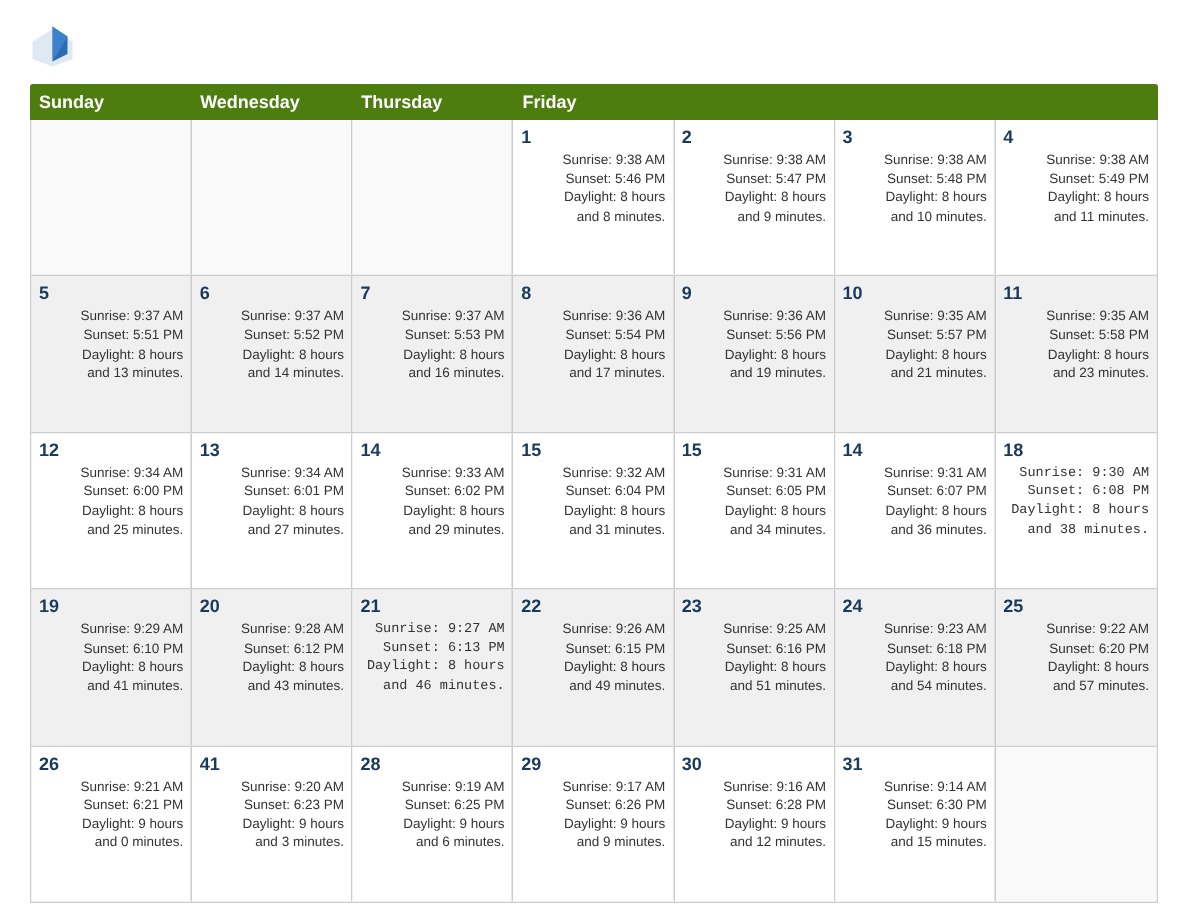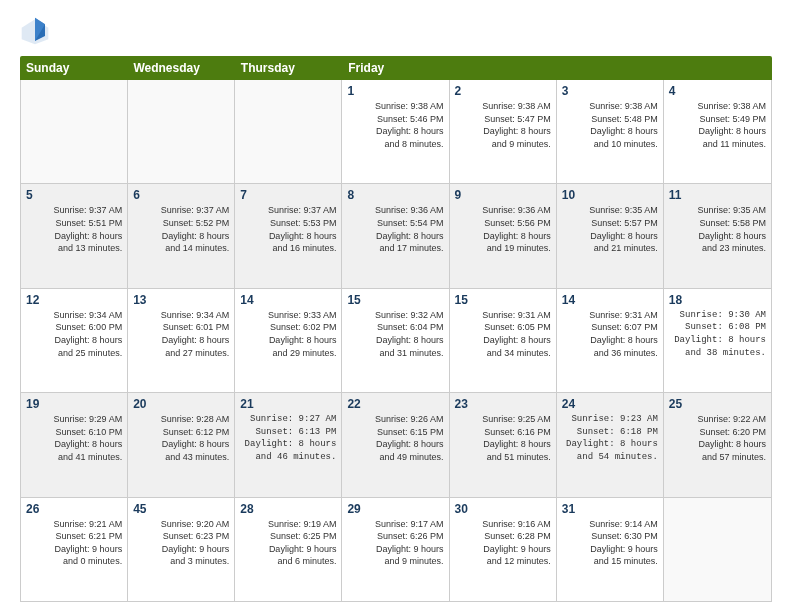--- a/index.html
+++ b/index.html
@@ -315,21 +315,21 @@
           </div>
           <div class="cal-cell shaded">
             <span class="day-num">23</span>
             <div class="day-info" style="white-space: pre-line;">Sunrise: 9:25 AM
 Sunset: 6:16 PM
 Daylight: 8 hours
 and 51 minutes.</div>
           </div>
           <div class="cal-cell shaded">
             <span class="day-num">24</span>
-            <div class="day-info" style="white-space: pre-line; font-family: Liberation Mono, monospace;">Sunrise: 9:23 AM
+            <div class="day-info" style="white-space: pre-line;">Sunrise: 9:23 AM
 Sunset: 6:18 PM
 Daylight: 8 hours
 and 54 minutes.</div>
           </div>
           <div class="cal-cell shaded">
             <span class="day-num">25</span>
             <div class="day-info" style="white-space: pre-line;">Sunrise: 9:22 AM
 Sunset: 6:20 PM
 Daylight: 8 hours
 and 57 minutes.</div>
@@ -337,21 +337,21 @@
         </div>
         <div class="cal-week">
           <div class="cal-cell">
             <span class="day-num">26</span>
             <div class="day-info" style="white-space: pre-line;">Sunrise: 9:21 AM
 Sunset: 6:21 PM
 Daylight: 9 hours
 and 0 minutes.</div>
           </div>
           <div class="cal-cell">
-            <span class="day-num">45</span>
+            <span class="day-num">41</span>
             <div class="day-info" style="white-space: pre-line;">Sunrise: 9:20 AM
 Sunset: 6:23 PM
 Daylight: 9 hours
 and 3 minutes.</div>
           </div>
           <div class="cal-cell">
             <span class="day-num">28</span>
             <div class="day-info" style="white-space: pre-line;">Sunrise: 9:19 AM
 Sunset: 6:25 PM
 Daylight: 9 hours

